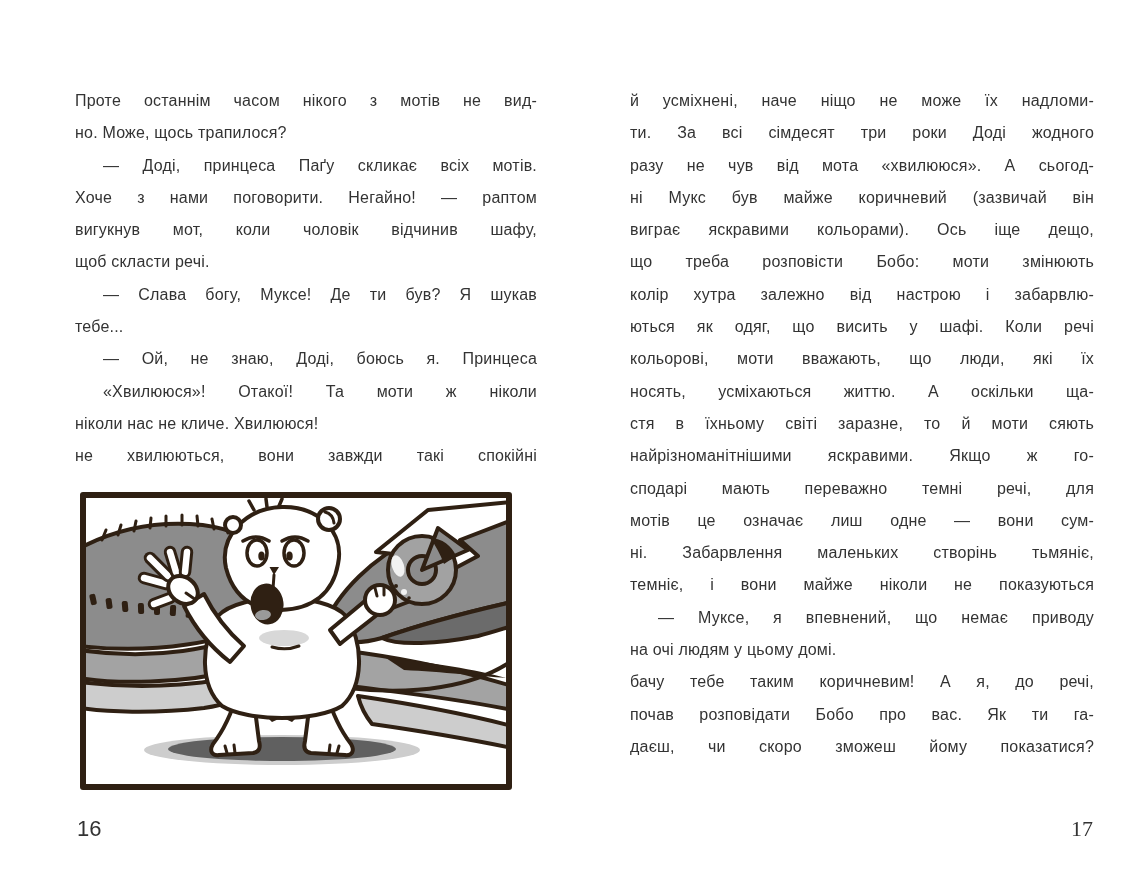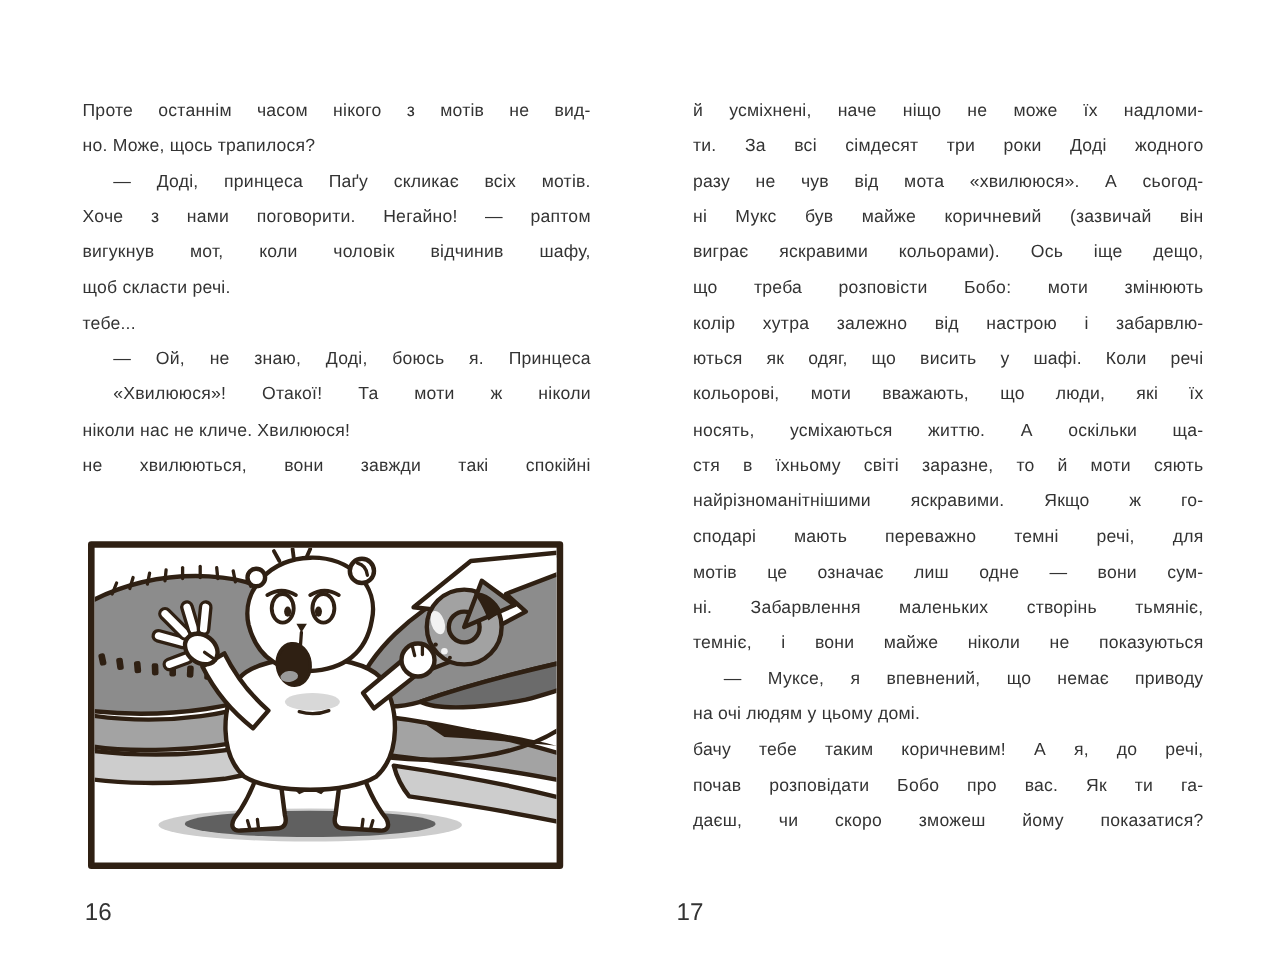--- a/index.html
+++ b/index.html
@@ -20,21 +20,21 @@
   }
   .textblock.left{left:75px;width:462px;}
   .textblock.right{left:630px;width:464px;}
   .line{text-align:justify;text-align-last:justify;white-space:normal;}
   .line.end{text-align-last:left;}
   .line.indent{padding-left:28px;}
   .pagenum{
     position:absolute;top:816px;font-size:22px;color:var(--text);
   }
   .pagenum.pn-left{left:77px;}
-  .pagenum.pn-right{left:615px;width:450px;}
+  .pagenum.pn-right{left:643px;width:450px;text-align:right;font-family:Liberation Serif, serif;}
   figure.illustration{
     position:absolute;left:80px;top:492px;margin:0;
     width:432px;height:298px;box-sizing:border-box;
     border:6px solid var(--ink);border-radius:3px;
     background:#fff;overflow:hidden;
   }
   figure.illustration svg{display:block;width:100%;height:100%;}
   
   .o{stroke:var(--ink);stroke-width:4;stroke-linejoin:round;stroke-linecap:round;}
   .o3{stroke:var(--ink);stroke-width:3;stroke-linecap:round;fill:none;}
@@ -56,20 +56,21 @@
 <div class="spread">
 
   <section>
     <div class="textblock left" id="left-lines">
         <div class="line">Проте останнім часом нікого з мотів не вид-</div>
         <div class="line end">но. Може, щось трапилося?</div>
         <div class="line indent">— Доді, принцеса Паґу скликає всіх мотів.</div>
         <div class="line">Хоче з нами поговорити. Негайно! — раптом</div>
         <div class="line">вигукнув мот, коли чоловік відчинив шафу,</div>
         <div class="line end">щоб скласти речі.</div>
+        <div class="line indent">— Слава богу, Муксе! Де ти був? Я шукав</div>
         <div class="line end">тебе...</div>
         <div class="line indent">— Ой, не знаю, Доді, боюсь я. Принцеса</div>
         <div class="line indent">«Хвилююся»! Отакої! Та моти ж ніколи</div>
         <div class="line end">ніколи нас не кличе. Хвилююся!</div>
         <div class="line">не хвилюються, вони завжди такі спокійні</div>
       </div>
 
     <figure class="illustration">
       <svg viewBox="0 0 420 286" preserveAspectRatio="none">
 

